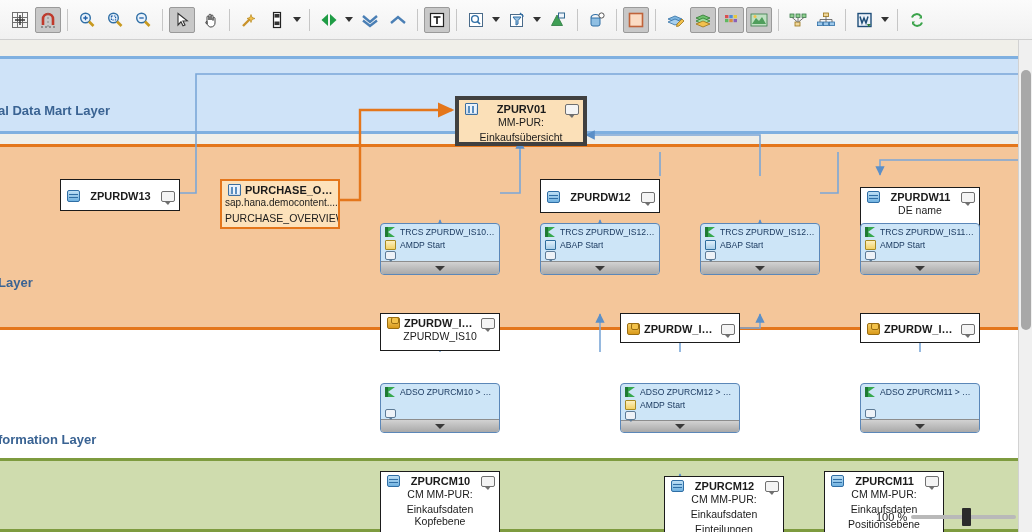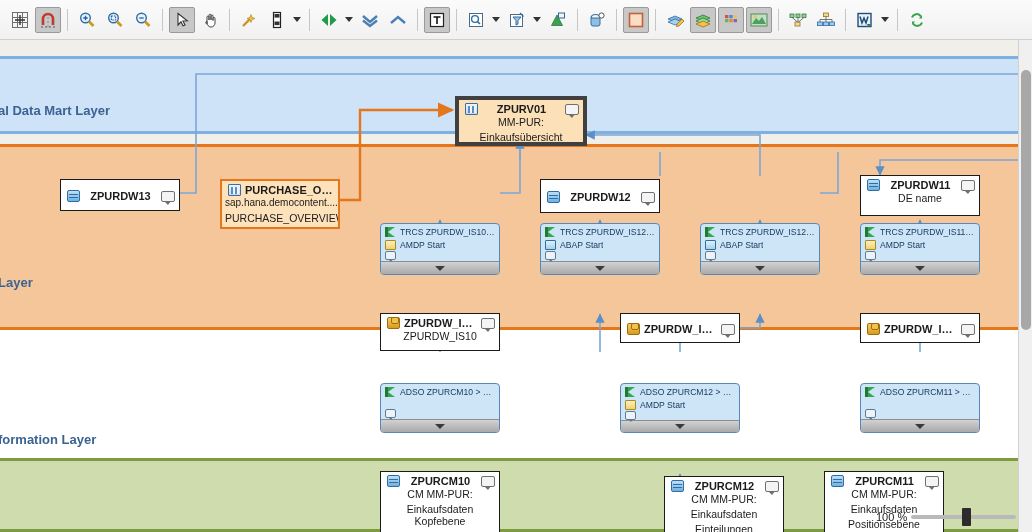--- a/index.html
+++ b/index.html
@@ -526,21 +526,21 @@
 
     <div class="node" style="left:540px; top:139px; width:120px; height:34px; justify-content:center;">
       <div class="ttl">
         <span class="ic ic-cube"></span>
         <span class="name">ZPURDW12</span>
         <span class="cmt"></span>
       </div>
     </div>
 
 
-    <div class="node" style="left:860px; top:135px; width:120px; height:41px;">
+    <div class="node" style="left:860px; top:147px; width:120px; height:41px;">
       <div class="ttl">
         <span class="ic ic-cube"></span>
         <span class="name">ZPURDW11</span>
         <span class="cmt"></span>
       </div>
       <div class="sub">DE name</div>
     </div>
 
     <div class="trans" style="left:380px; top:183px; width:120px; height:52px;">
       <div class="row">

